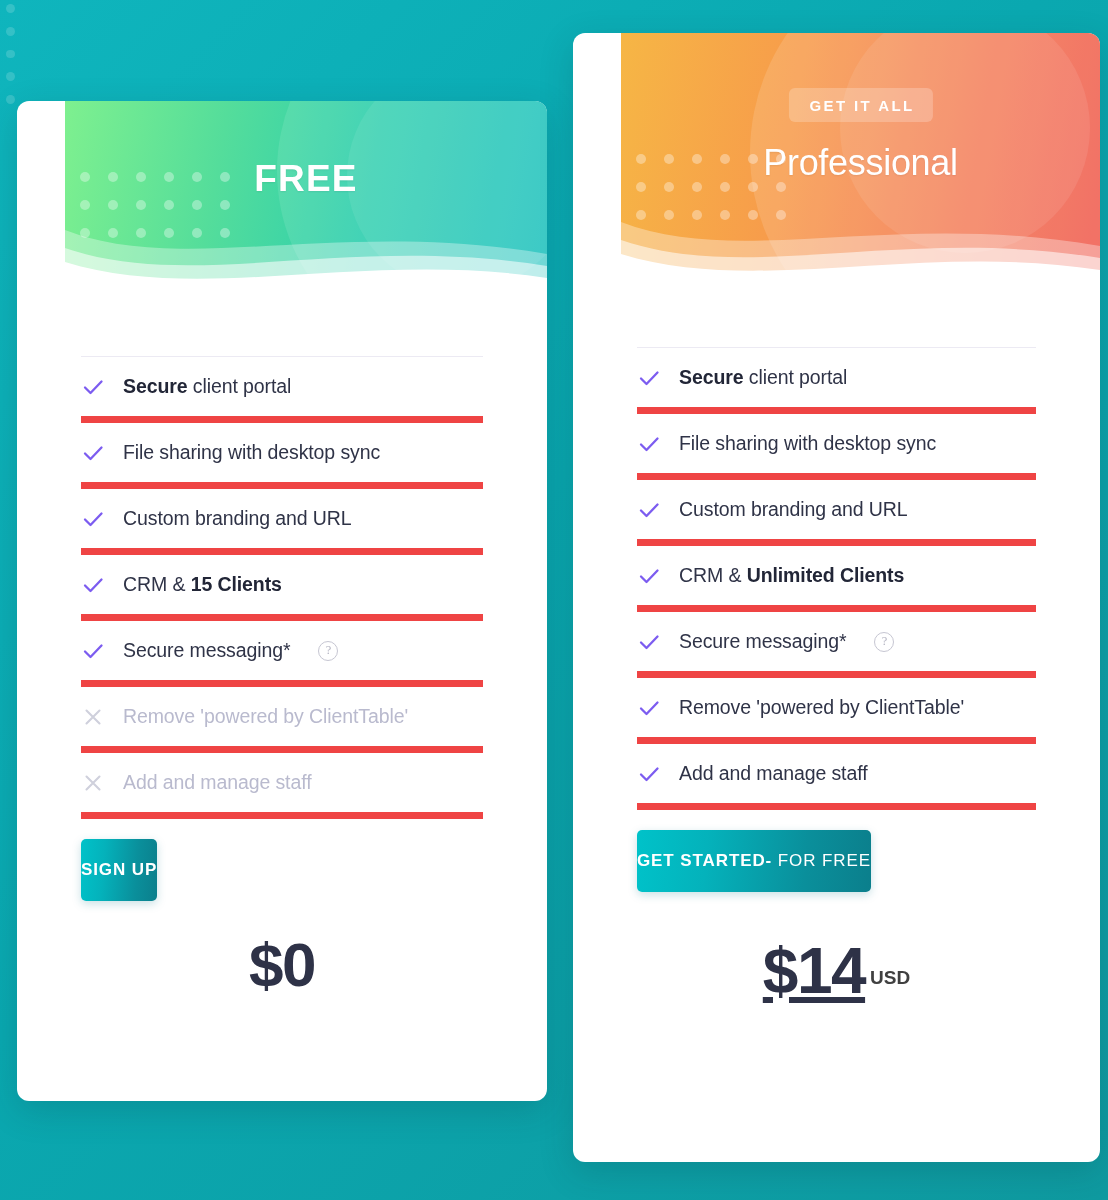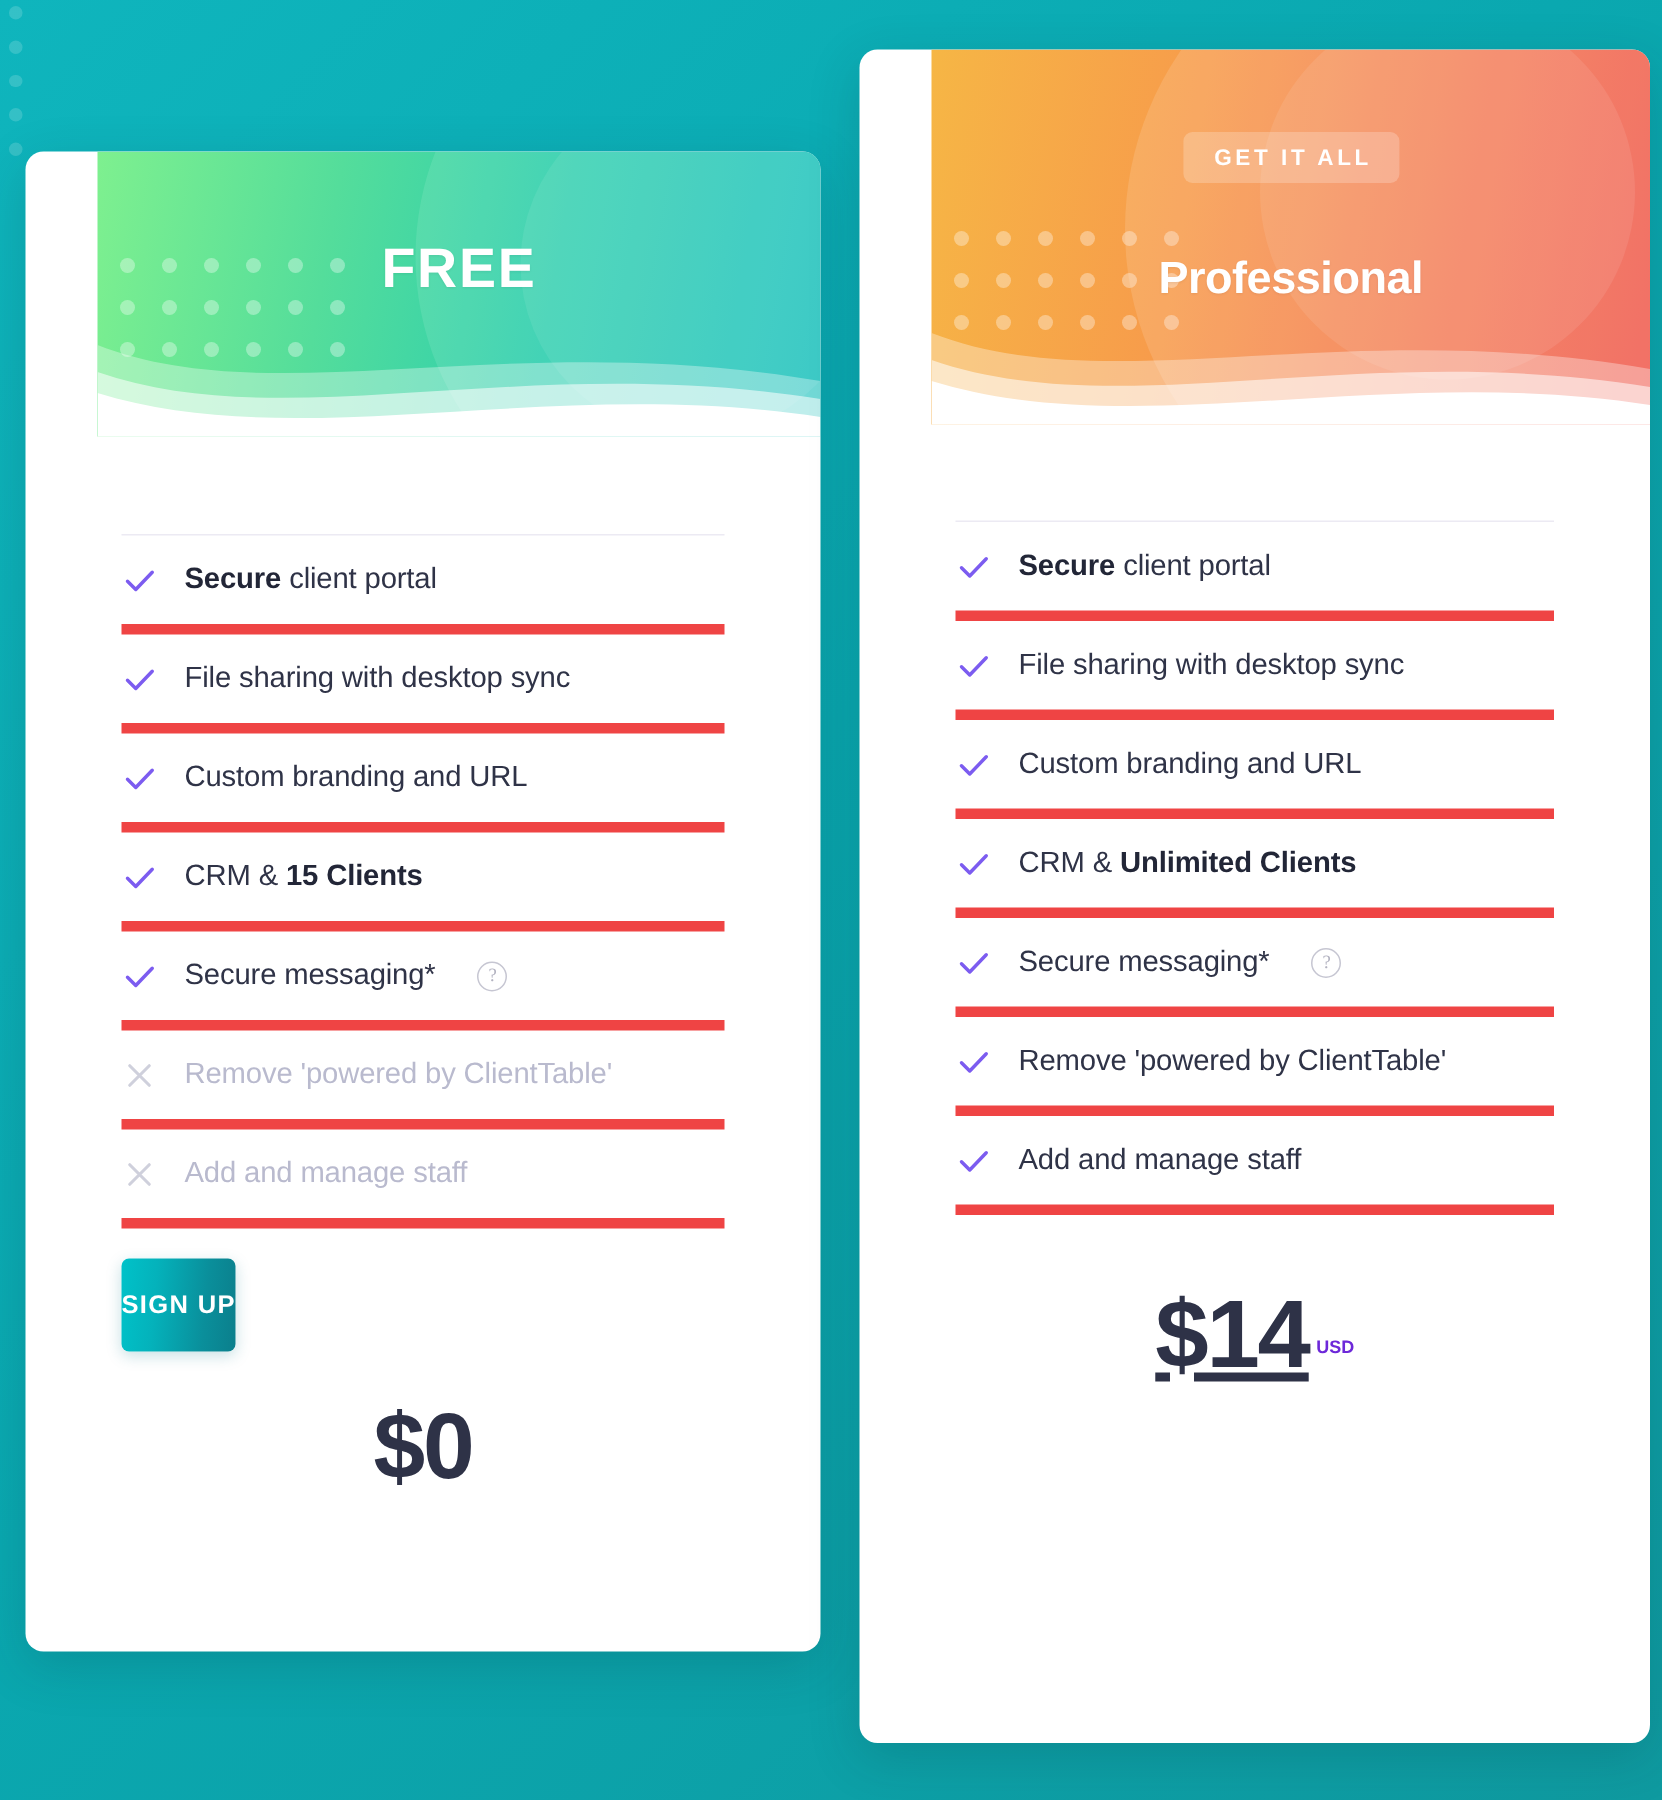--- a/index.html
+++ b/index.html
@@ -150,23 +150,23 @@
     z-index: 3;
     text-shadow: 0 1px 2px rgba(0,0,0,0.07);
   }
   .card--free .plan-title {
     top: 57px;
     font-size: 37px;
     font-weight: bold;
     letter-spacing: 1.2px;
   }
   .card--pro .plan-title {
-    top: 136px;
-    font-size: 30px;
-    font-weight: bold;
+    top: 109px;
+    font-size: 36px;
+    font-weight: normal;
     letter-spacing: -0.3px;
   }
 
   
   .features {
     list-style: none;
     margin: 65px 64px 0 64px;
     border-top: 1px solid #eceaf3;
   }
   .card--pro .features { margin-top: 64px; }
@@ -238,23 +238,23 @@
   .price {
     color: #2e3247;
     font-weight: bold;
     letter-spacing: -1.5px;
     display: inline-block;
   }
   .card--free .price { font-size: 62px; }
   .card--pro .price { font-size: 64px; text-decoration: underline; }
 
   .price-currency {
-    font-size: 12px;
+    font-size: 19px;
     font-weight: bold;
-    color: #6d28d9;
+    color: #404040;
     letter-spacing: 0;
     margin-left: 5px;
     vertical-align: 9px;
   }
 
   .price-note {
     margin-top: 24px;
     font-size: 18px;
     color: #8c90a4;
     letter-spacing: -0.1px;
@@ -484,19 +484,22 @@
       <li class="feature-row">
         <span class="feature-icon">
           <svg width="24" height="24" viewBox="0 0 24 24" fill="none" stroke="#7c5cf0" stroke-width="2.3" stroke-linecap="round" stroke-linejoin="round">
               <path d="M4 12.5 L9.5 18 L20.5 6.5"></path>
             </svg>
         </span>
         <span class="feature-label">Add and manage staff</span>
       </li>
     </ul>
 
+    <button class="cta">
+      <span>GET STARTED-</span><span class="cta-sub"> FOR FREE</span>
+    </button>
 
     <div class="price-block">
       <span class="price">$14</span><span class="price-currency">USD</span>
     </div>
   </div>
 
 </div>
 
 </body></html>

